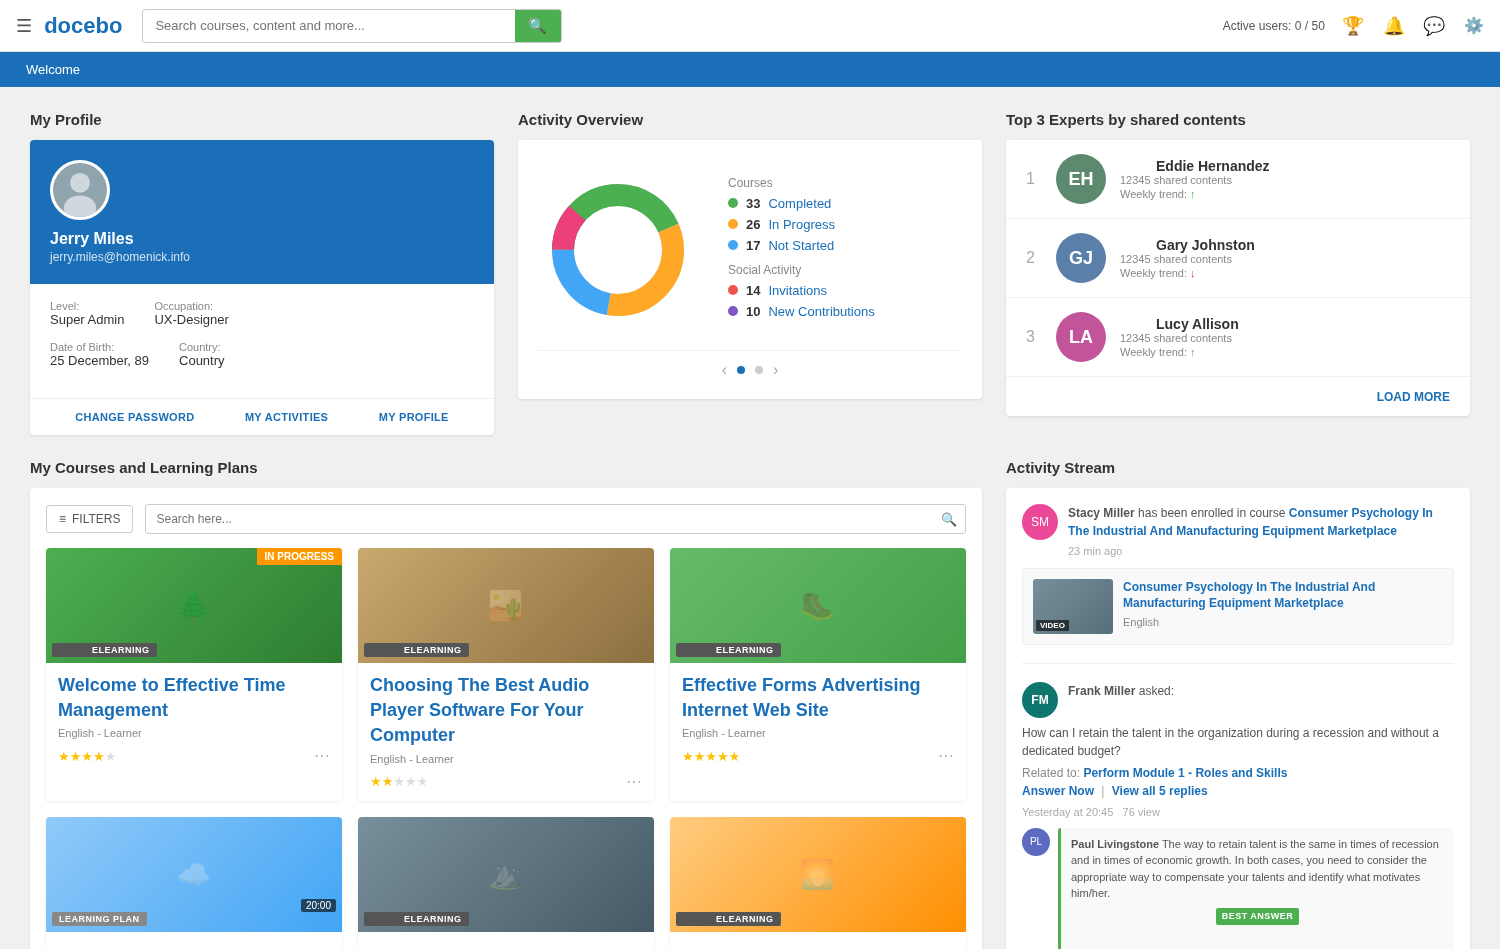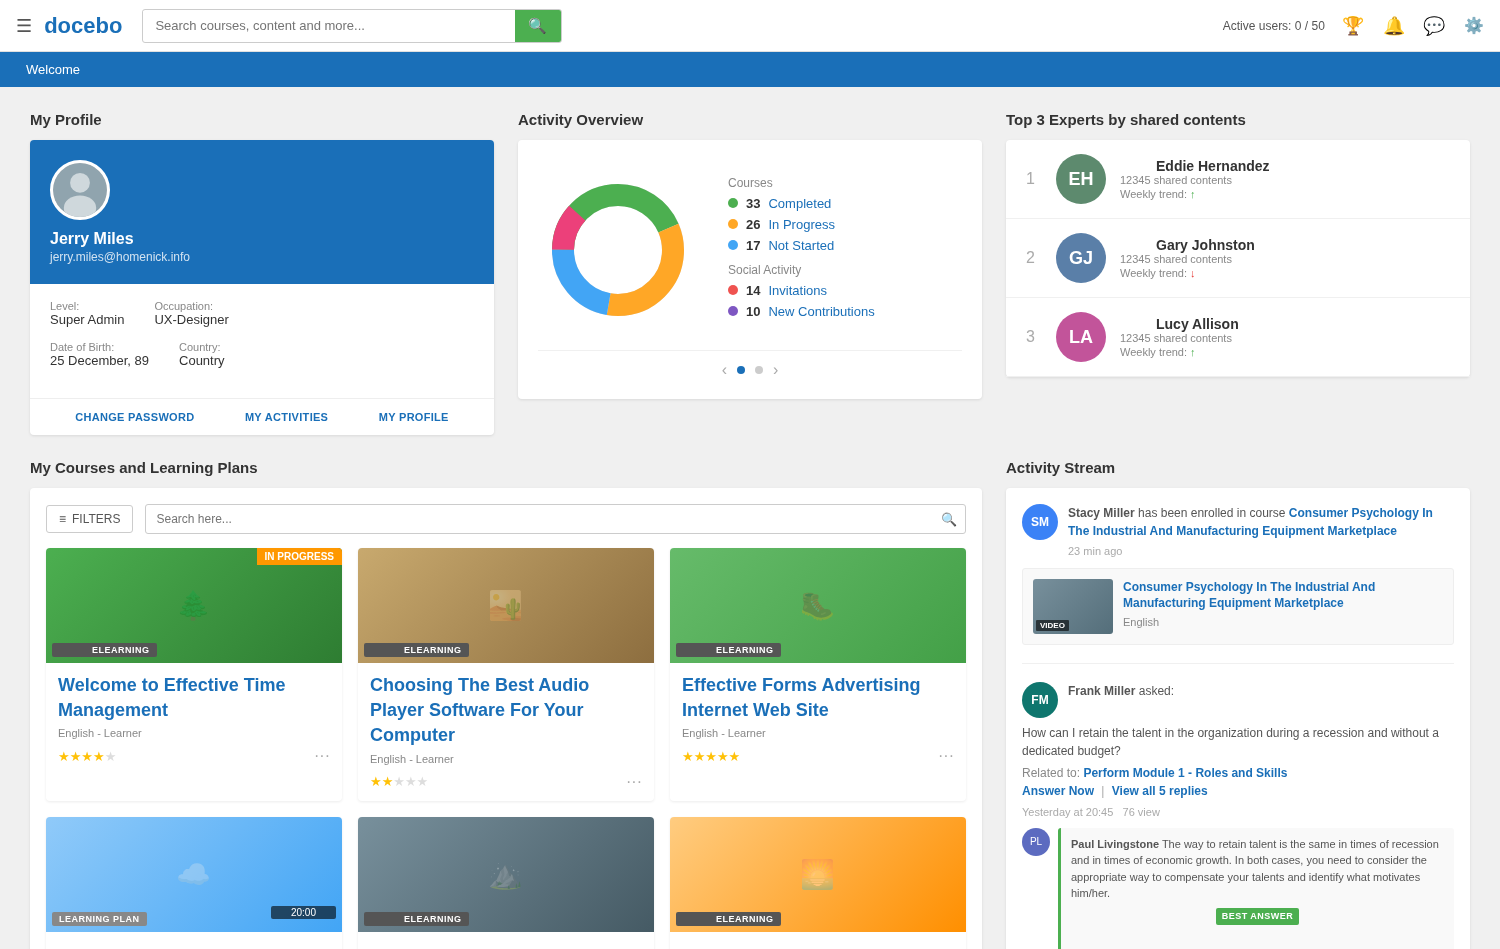--- a/index.html
+++ b/index.html
@@ -70,21 +70,21 @@
     .courses-search input { width: 100%; border: 1px solid #ccc; border-radius: 3px; padding: 7px 30px 7px 10px; font-size: 12px; outline: none; }
     .courses-search .search-icon { position: absolute; right: 8px; top: 50%; transform: translateY(-50%); color: #888; }
     .courses-grid { display: grid; grid-template-columns: repeat(3, 1fr); gap: 16px; }
     .course-card { background: #fff; border-radius: 4px; box-shadow: 0 1px 3px rgba(0,0,0,0.08); overflow: hidden; }
     .course-thumbnail { position: relative; height: 115px; background: #ccc; overflow: hidden; }
     .course-badge-top { position: absolute; top: 0; right: 0; padding: 3px 8px; font-size: 10px; font-weight: 700; color: #fff; }
     .badge-in-progress { background: #ff9800; }
     .course-tag { position: absolute; bottom: 6px; left: 6px; padding: 2px 7px; font-size: 9px; font-weight: 700; color: #fff; border-radius: 2px; letter-spacing: 0.5px; }
     .tag-elearning { background: #555; padding-left: 40px; }
     .tag-learning-plan { background: #888; }
-    .course-duration { position: absolute; bottom: 13px; right: 6px; background: rgba(0,0,0,0.6); color: #fff; font-size: 10px; padding: 1px 20px; border-radius: 2px; }
+    .course-duration { position: absolute; bottom: 20px; right: 6px; background: rgba(0,0,0,0.6); color: #fff; font-size: 10px; padding: 1px 5px; border-radius: 2px; }
     .course-info { padding: 10px 12px; }
     .course-title { font-size: 18px; font-weight: 600; color: #1a6fb8; margin-bottom: 4px; line-height: 1.4; }
     .course-lang { font-size: 11px; color: #888; margin-bottom: 8px; }
     .course-footer { display: flex; justify-content: space-between; align-items: center; }
     .stars { color: #ffc107; font-size: 13px; }
     .star-empty { color: #ddd; }
     .more-btn { color: #aaa; font-size: 16px; cursor: pointer; background: none; border: none; }
 
     
     .thumb-green { background: linear-gradient(135deg, #4CAF50, #2e7d32); }
@@ -284,20 +284,23 @@
 
       <div class="expert-item">
         <span class="expert-rank">3</span>
         <div class="expert-avatar-placeholder" style="background:#c2549a">LA</div>
         <div class="expert-info">
           <div class="expert-name">Lucy Allison</div>
           <div class="expert-shared">12345 shared contents</div>
           <div class="expert-trend">Weekly trend: <span class="trend-up">↑</span></div>
         </div>
       </div>
+      <div class="load-more">
+        <a>LOAD MORE</a>
+      </div>
     </div>
   </div>
 
   <div class="span-2-cols">
     <div class="section-title">My Courses and Learning Plans</div>
     <div class="card" style="padding:16px;">
       <div class="courses-header">
         <button class="filters-btn">
           <span>≡</span>
           <span>FILTERS</span>
@@ -404,21 +407,21 @@
       </div>
     </div>
   </div>
 
   <div class="span-1">
     <div class="section-title">Activity Stream</div>
     <div class="card stream-card">
 
       <div class="stream-item">
         <div class="stream-header">
-          <div class="stream-avatar-placeholder" style="width:36px;height:36px;border-radius:50%;background:#3b82f6;display:flex;align-items:center;justify-content:center;font-size:12px;color:#fff;font-weight:bold;flex-shrink:0;">SM</div>
+          <div class="stream-avatar-placeholder" style="width:36px;height:36px;border-radius:50%;background:#ec4899;display:flex;align-items:center;justify-content:center;font-size:12px;color:#fff;font-weight:normal;flex-shrink:0;">SM</div>
           <div class="stream-text">
             <strong>Stacy Miller</strong>
             <span> has been enrolled in course </span>
             <span class="stream-link">Consumer Psychology In The Industrial And Manufacturing Equipment Marketplace</span>
             <div class="stream-time">23 min ago</div>
           </div>
         </div>
         <div class="stream-preview">
           <div class="stream-preview-thumb">
             <div class="stream-preview-thumb-bg"></div>

